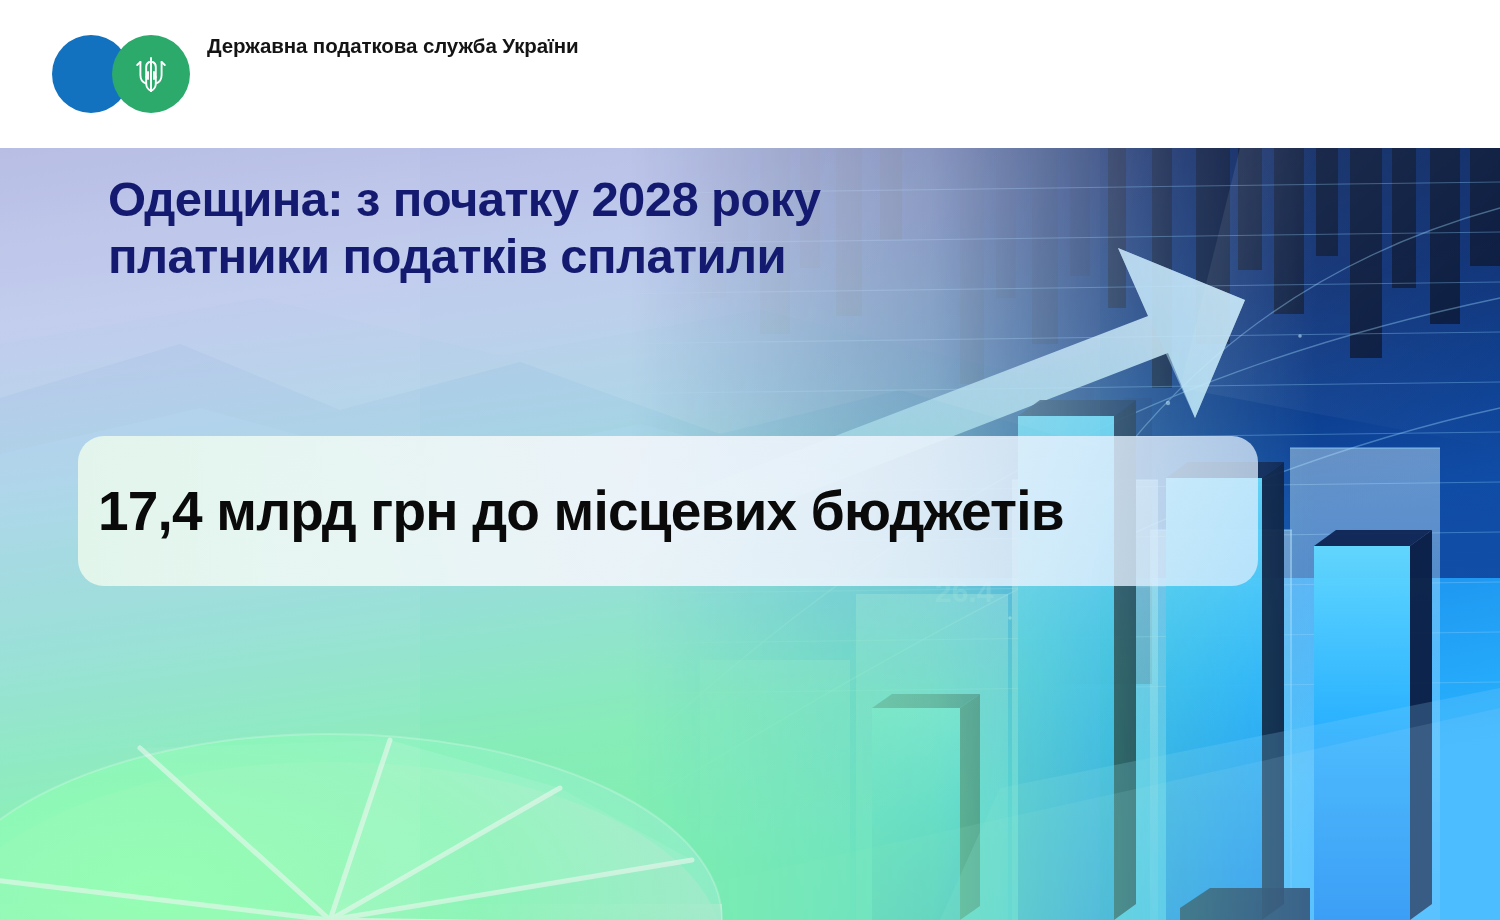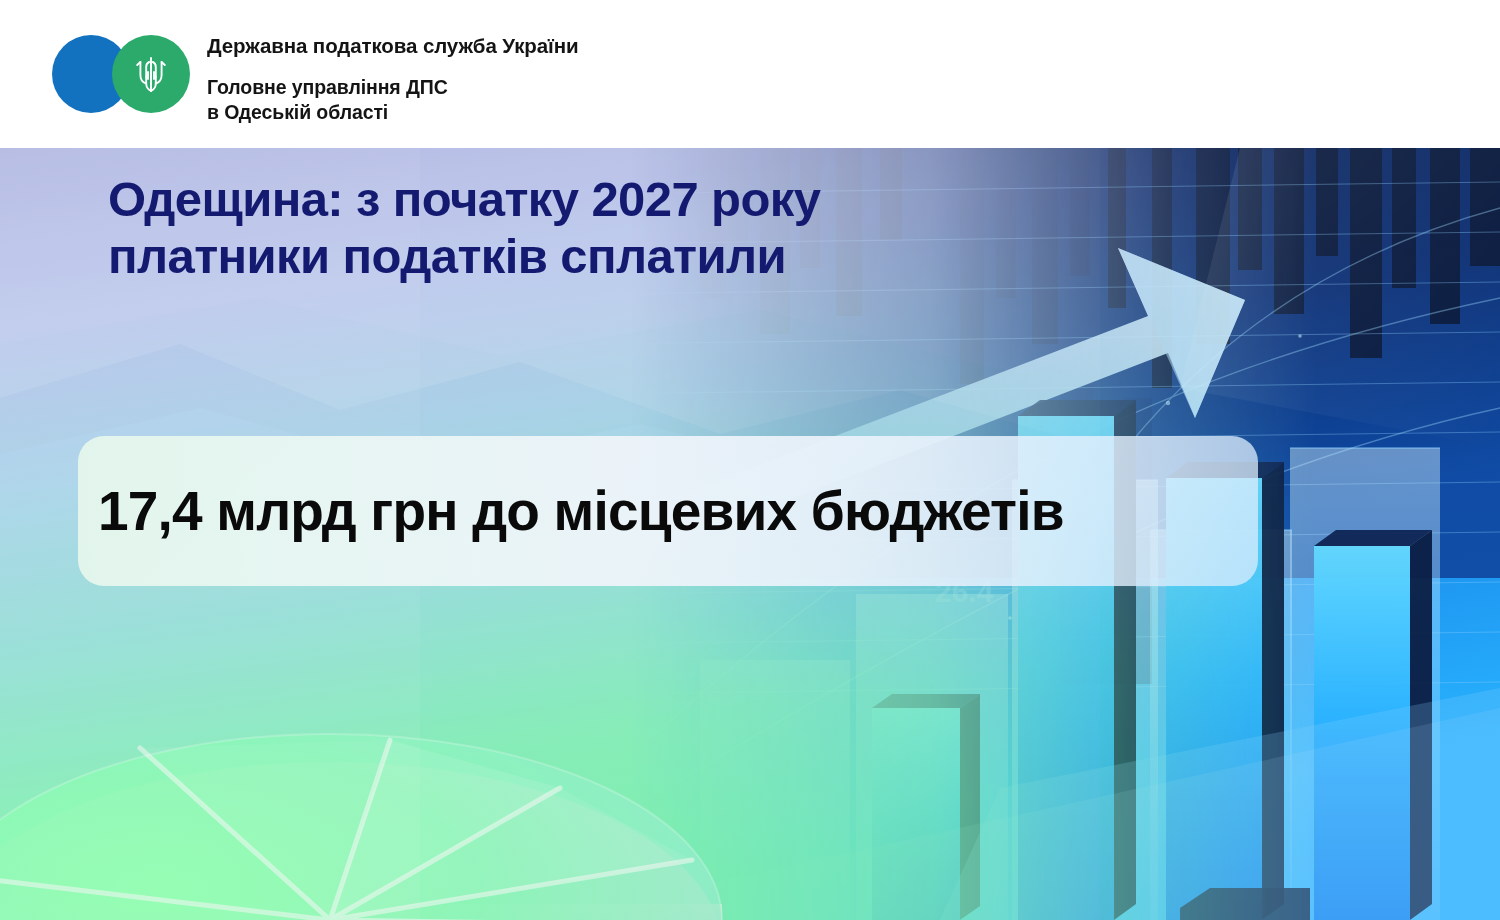--- a/index.html
+++ b/index.html
@@ -170,22 +170,20 @@
             <path d="M27.6 9 L30.8 12"></path>
             <path d="M14.0 19 L14.0 26"></path>
             <path d="M20.0 19 L20.0 26"></path>
           </g>
         </svg>
       </div>
     </div>
 
     <div class="header-text">
       <p class="org-line1">Державна податкова служба України</p>
-      <p class="org-line2">Головне управління ДПС
-в Одеській області</p>
     </div>
   </div>
 
   <div class="graphic">
     <svg viewBox="0 0 1500 772" preserveAspectRatio="none">
       <defs>
 
         <linearGradient id="gLeft" x1="0" y1="0" x2="0.25" y2="1">
           <stop offset="0%" stop-color="#a9aede"></stop>
           <stop offset="22%" stop-color="#b7c5ea"></stop>
@@ -392,20 +390,20 @@
         <path d="M330 772 L560 640 L692 712 Z" fill="#ffffff" opacity="0.07"></path>
         <path d="M330 772 L140 600 L390 592 Z" fill="#ffffff" opacity="0.05"></path>
 
         <ellipse cx="330" cy="772" rx="392" ry="186" fill="none" stroke="#ffffff" stroke-width="2" opacity="0.22"></ellipse>
       </g>
 
       <rect x="0" y="0" width="420" height="772" fill="#ffffff" opacity="0.05"></rect>
     </svg>
   </div>
 
-  <h1 class="headline">Одещина: з початку 2027 року
+  <h1 class="headline">Одещина: з початку 2028 року
 платники податків сплатили</h1>
 
   <div class="highlight-box">
     <p class="highlight-text">17,4 млрд грн до місцевих бюджетів</p>
   </div>
 
 </div>
 
 </body></html>

